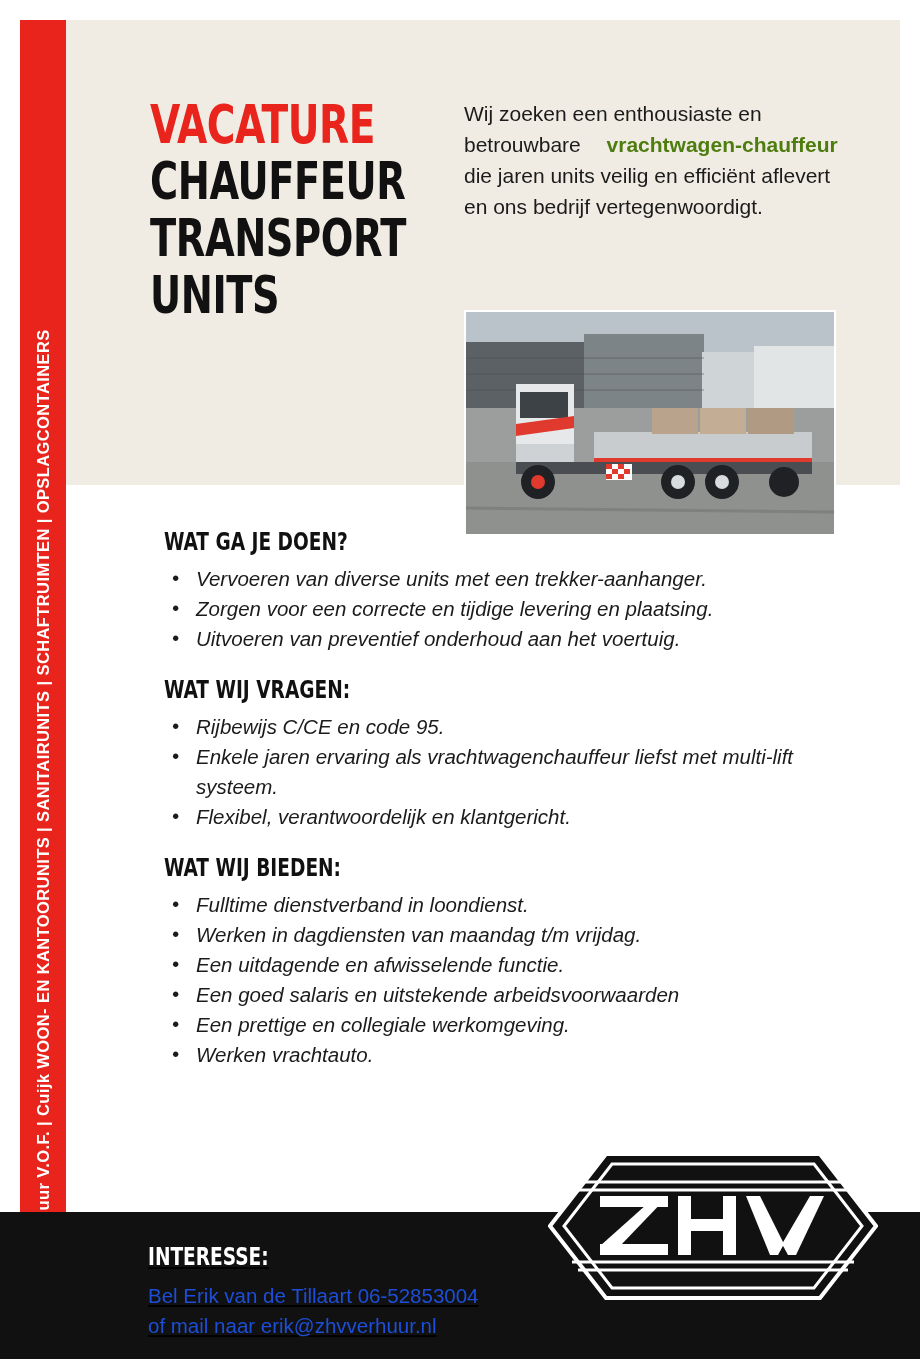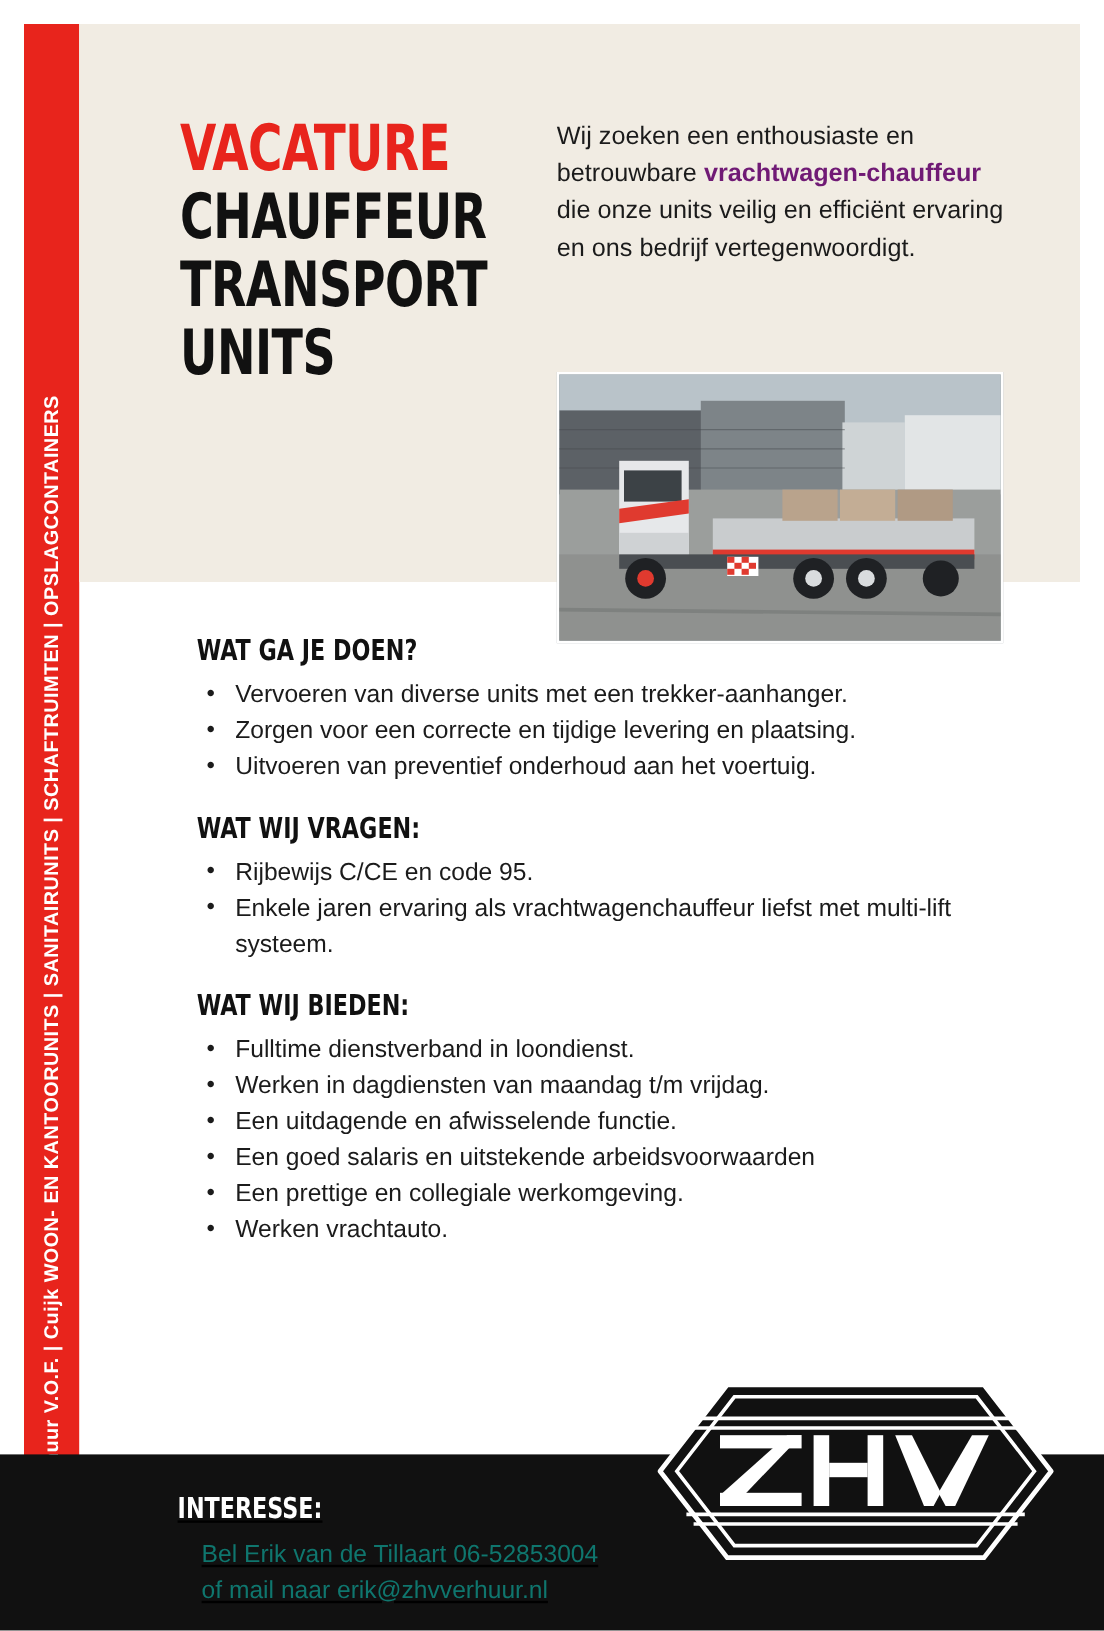--- a/index.html
+++ b/index.html
@@ -88,22 +88,23 @@
   .intro {
     position: absolute;
     left: 464px;
     top: 98px;
     width: 376px;
     font-size: 21px;
     line-height: 31px;
     color: #1b1b1b;
   }
   .intro .hl {
-    color: #701a75;
-    font-weight: bold;
+    color: #4d7c0f;
+    font-weight: bold;
+    margin-left: 20px;
   }
 
   
   .photo {
     position: absolute;
     left: 464px;
     top: 310px;
     width: 372px;
     height: 226px;
     border: 2px solid #ffffff;
@@ -135,20 +136,21 @@
     list-style: none;
     margin: 0 0 22px 0;
     padding: 0;
   }
   ul.bullets li {
     position: relative;
     padding-left: 32px;
     font-size: 20.5px;
     line-height: 30px;
     color: #1b1b1b;
+    font-style: italic;
   }
   ul.bullets li::before {
     content: "\2022";
     position: absolute;
     left: 8px;
     top: -1px;
     font-size: 20px;
     color: #1b1b1b;
   }
 
@@ -174,22 +176,21 @@
     font-size: 24px;
     color: #ffffff;
     transform: scaleX(0.86);
     transform-origin: left center;
     margin-bottom: 10px;
     white-space: nowrap;
   }
   .interesse .l {
     font-size: 20.5px;
     line-height: 30px;
-    color: #0f766e;
-    margin-left: 20px;
+    color: #1d4ed8;
   }
 
   
   .logo {
     position: absolute;
     left: 548px;
     top: 1152px;
     width: 330px;
     height: 148px;
   }
@@ -207,21 +208,21 @@
   <div class="cream-panel"></div>
 
   <div class="headline">
     <div class="line vacature">VACATURE</div>
     <div class="line">CHAUFFEUR</div>
     <div class="line">TRANSPORT</div>
     <div class="line">UNITS</div>
   </div>
 
   <div class="intro">
-    <span>Wij zoeken een enthousiaste en betrouwbare </span><span class="hl">vrachtwagen-chauffeur</span><span> die onze units veilig en efficiënt ervaring en ons bedrijf vertegenwoordigt.</span>
+    <span>Wij zoeken een enthousiaste en betrouwbare </span><span class="hl">vrachtwagen-chauffeur</span><span> die jaren units veilig en efficiënt aflevert en ons bedrijf vertegenwoordigt.</span>
   </div>
 
   <div class="photo">
     <svg width="368" height="222" viewBox="0 0 368 222" xmlns="http://www.w3.org/2000/svg">
 
       <rect x="0" y="0" width="368" height="96" fill="#b9c3c9"></rect>
 
       <rect x="0" y="30" width="120" height="70" fill="#5c6166"></rect>
       <rect x="118" y="22" width="120" height="78" fill="#7d8488"></rect>
       <rect x="236" y="40" width="52" height="60" fill="#cfd4d6"></rect>
@@ -281,20 +282,21 @@
         <li>Zorgen voor een correcte en tijdige levering en plaatsing.</li>
         <li>Uitvoeren van preventief onderhoud aan het voertuig.</li>
       </ul>
     </div>
 
     <div>
       <div class="sec-title">WAT WIJ VRAGEN:</div>
       <ul class="bullets">
         <li>Rijbewijs C/CE en code 95.</li>
         <li>Enkele jaren ervaring als vrachtwagenchauffeur liefst met multi-lift systeem.</li>
+        <li>Flexibel, verantwoordelijk en klantgericht.</li>
       </ul>
     </div>
 
     <div>
       <div class="sec-title">WAT WIJ BIEDEN:</div>
       <ul class="bullets">
         <li>Fulltime dienstverband in loondienst.</li>
         <li>Werken in dagdiensten van maandag t/m vrijdag.</li>
         <li>Een uitdagende en afwisselende functie.</li>
         <li>Een goed salaris en uitstekende arbeidsvoorwaarden</li>

